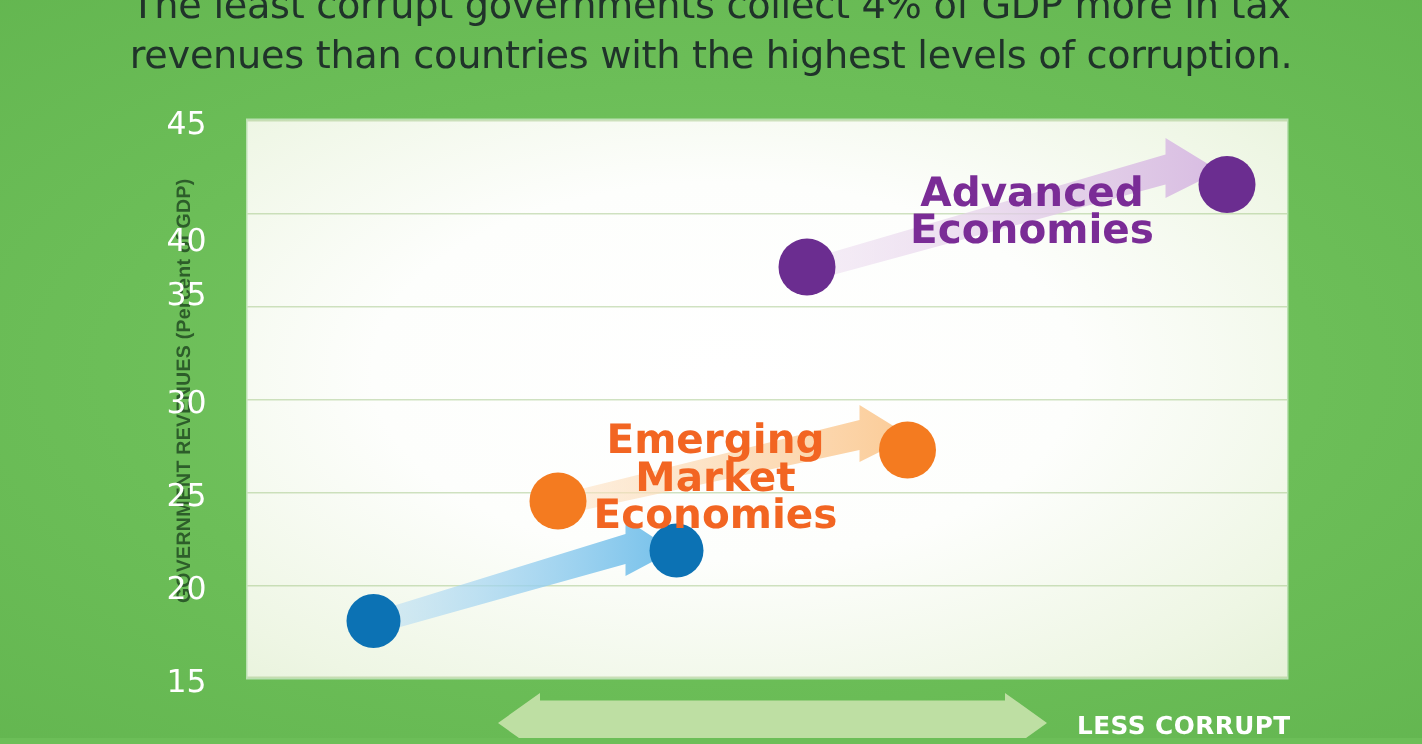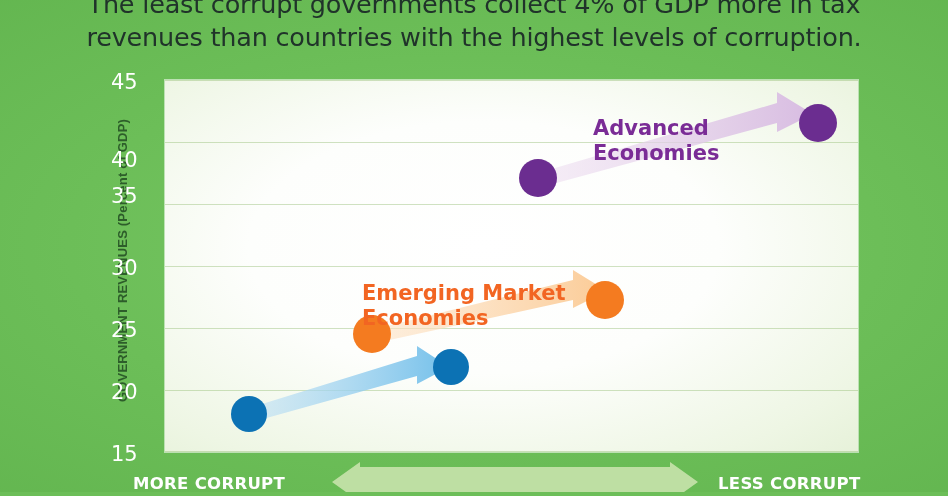--- a/index.html
+++ b/index.html
@@ -68,23 +68,23 @@
   .dot.blue{background:#0C72B4;}
   .dot.orange{background:#F47B20;}
   .dot.purple{background:#6B2D90;}
 
   
   .arrowwrap{position:absolute;left:0;top:0;width:693px;height:372px;pointer-events:none;}
 
   
   .serieslabel{
     position:absolute;
-    text-align:left;
+    text-align:center;
     font-weight:bold;
-    font-size:21px;
+    font-size:27px;
     line-height:25px;
     white-space:pre-line;
     font-family:"DejaVu Sans", sans-serif;
   }
   .serieslabel.blue{color:#1C61A8;}
   .serieslabel.orange{color:#F26522;}
   .serieslabel.purple{color:#7A2C96;}
 
   
   .xaxis{
@@ -170,21 +170,20 @@
 
     <div class="serieslabel purple" style="left:428px;top:36px;width:190px;">Advanced
 Economies</div>
 
     <div class="serieslabel orange" style="left:197px;top:201px;width:230px;">Emerging Market
 Economies</div>
 
   </div>
 
   <div class="xaxis">
-    <span class="xcap left">MORE CORRUPT</span>
     <span class="xcap right">LESS CORRUPT</span>
 
     <svg class="bigarrow" width="370" height="40" viewBox="0 0 370 40">
       <path d="M 30,5 L 340,5 L 340,0 L 368,20 L 340,40 L 340,34 L 30,34 L 30,40 L 2,20 L 30,0 Z" fill="#C3E0A8" opacity="0.95"></path>
     </svg>
   </div>
 
 </div>
 
 </body></html>

